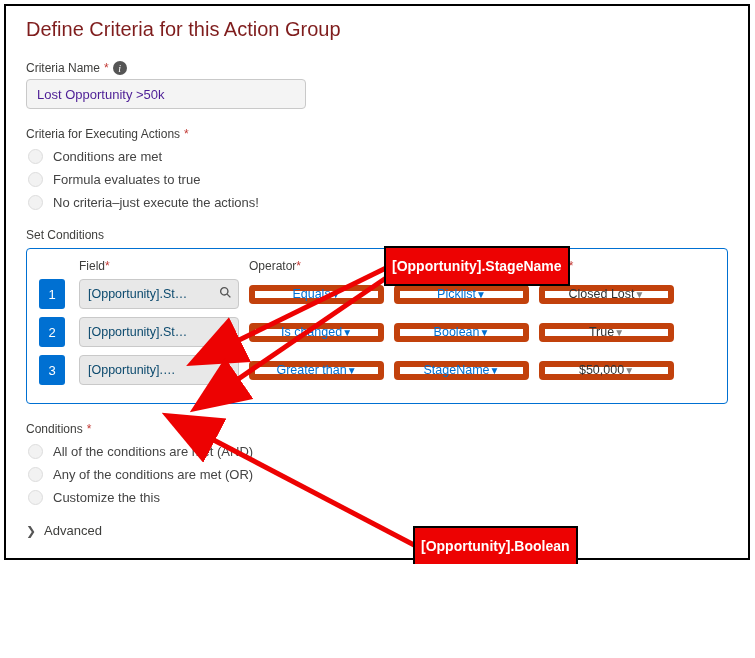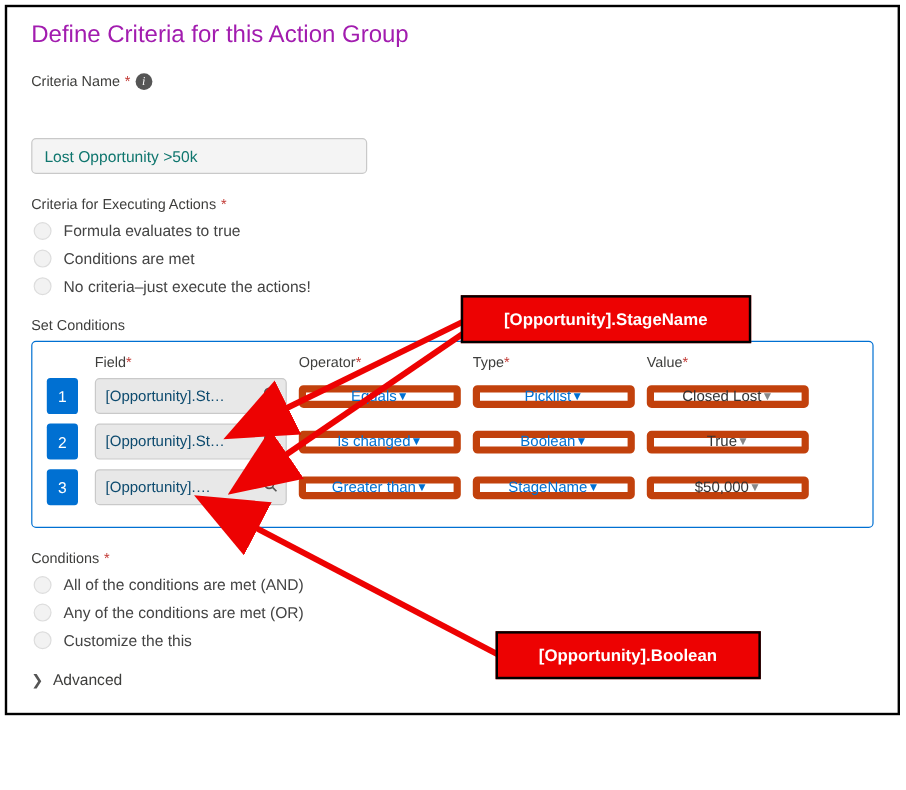--- a/index.html
+++ b/index.html
@@ -14,21 +14,21 @@
   .outer {
     width: 746px;
     border: 2px solid #000;
     background: #fff;
     padding: 0 20px 20px 20px;
     position: relative;
   }
   h1 {
     font-size: 20px;
     font-weight: 400;
-    color: #a21caf;
+    color: #7f1d1d;
     margin: 12px 0 20px 0;
   }
   .label {
     font-size: 12px;
     margin-bottom: 4px;
     display: flex;
     align-items: flex-end;
     gap: 4px;
   }
   .req { color: #c23934; }
@@ -45,22 +45,21 @@
     font-family: serif;
   }
   .text-input {
     width: 280px;
     height: 30px;
     border: 1px solid #c9c9c9;
     border-radius: 4px;
     background: #f4f4f4;
     padding: 0 10px;
     font-size: 13px;
-    color: #0f766e;
-    margin-top: 36px;
+    color: #4c1d95;
   }
   .block { margin-bottom: 18px; }
   .radio-row {
     display: flex;
     align-items: center;
     gap: 10px;
     margin: 8px 0 8px 2px;
     font-size: 13px;
     color: #444;
   }
@@ -150,21 +149,21 @@
     font-size: 12px;
     color: #555;
   }
   
   .callout {
     position: absolute;
     background: #ed0202;
     color: #fff;
     font-weight: 700;
     font-size: 14px;
-    padding: 10px 34px;
+    padding: 10px 6px;
     border: 2px solid #000;
     white-space: nowrap;
     z-index: 30;
   }
   svg.arrow {
     position: absolute;
     overflow: visible;
     pointer-events: none;
     z-index: 25;
   }
@@ -185,25 +184,25 @@
     <input class="text-input" value="Lost Opportunity &gt;50k" style="">
   </div>
 
   <div class="block">
     <div class="label">
       <span>Criteria for Executing Actions</span>
         <span class="req">*</span>
     </div>
     <div class="radio-row">
       <span class="radio"></span>
+      <span>Conditions are met</span>
+    </div>
+    <div class="radio-row">
+      <span class="radio"></span>
       <span>Formula evaluates to true</span>
-    </div>
-    <div class="radio-row">
-      <span class="radio"></span>
-      <span>Conditions are met</span>
     </div>
     <div class="radio-row">
       <span class="radio"></span>
       <span>No criteria–just execute the actions!</span>
     </div>
   </div>
 
   <div class="section-title">Set Conditions</div>
 
   <div class="conditions-box">

